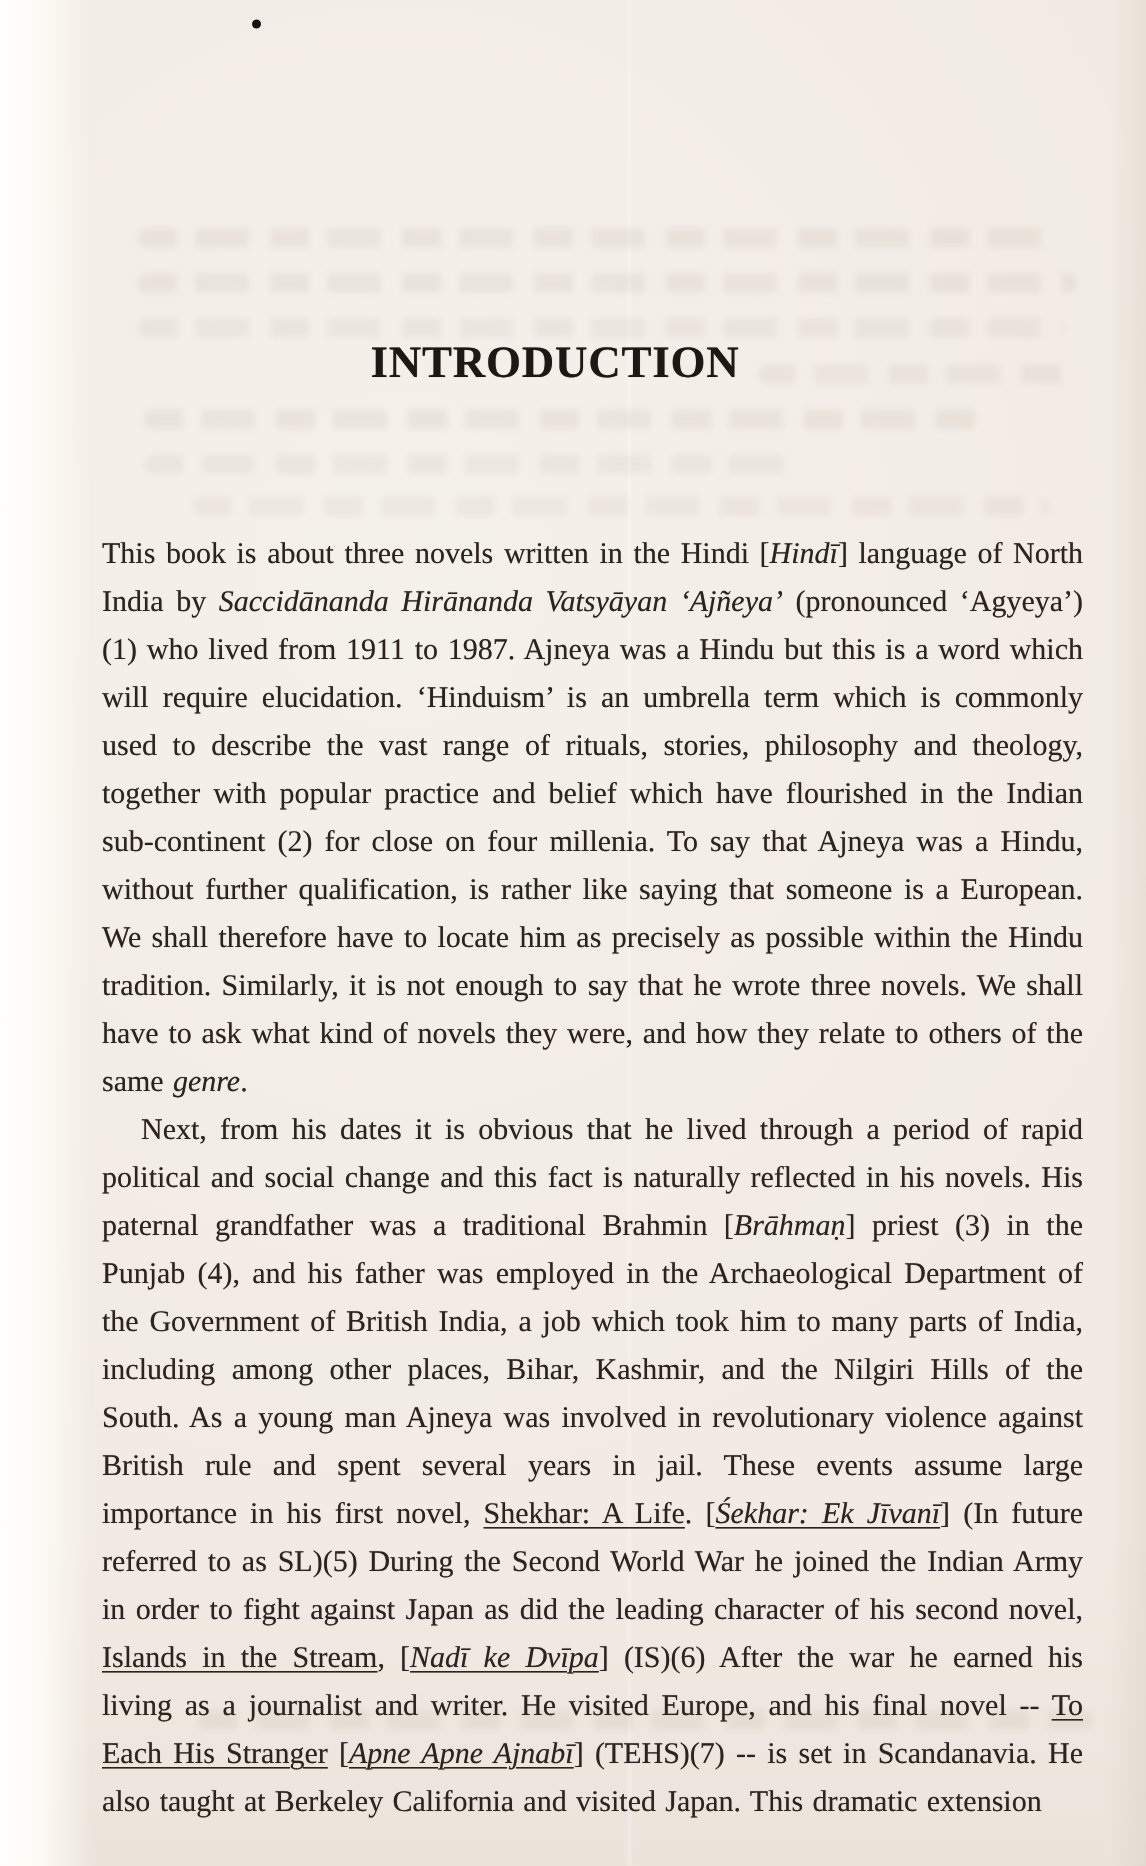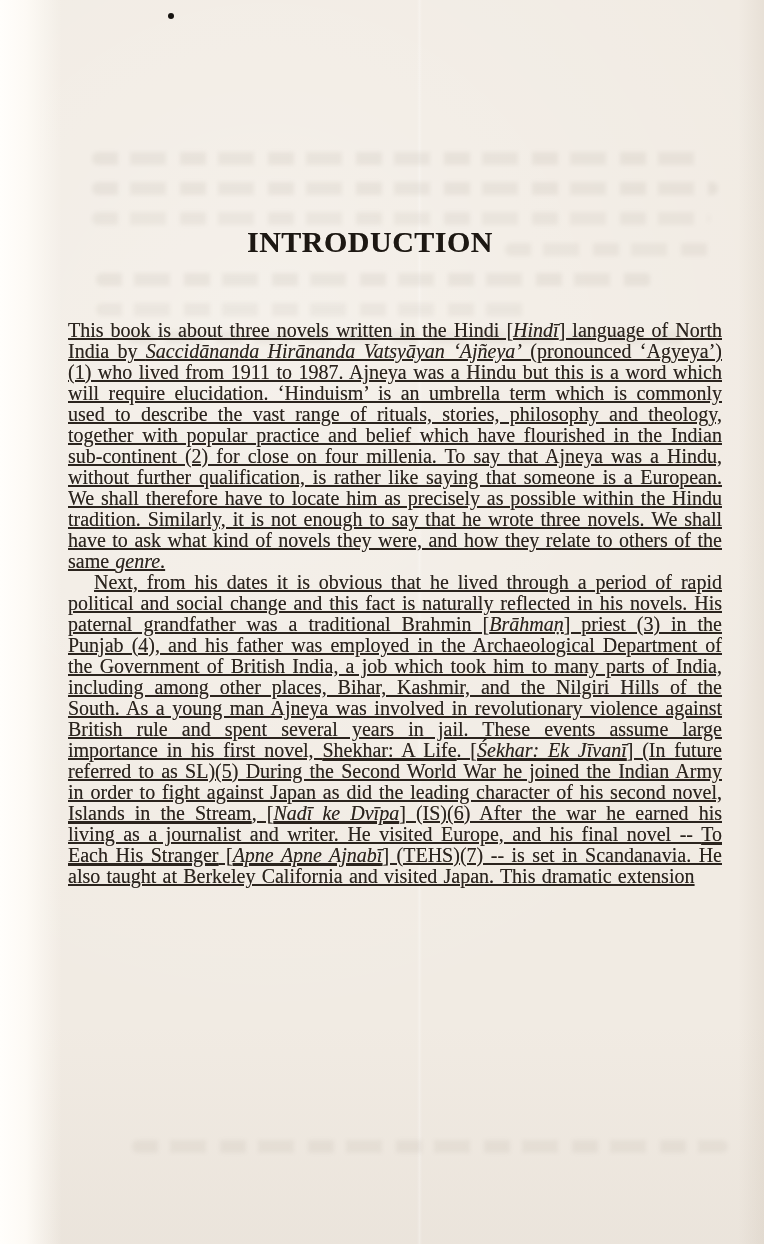--- a/index.html
+++ b/index.html
@@ -63,27 +63,26 @@
   .title{
     position:absolute;top:226px;left:68px;width:654px;
     transform:translateX(-25px);
     text-align:center;
     font-size:30px;line-height:32px;font-weight:700;
     letter-spacing:.5px;
     color:var(--heading-ink);
     text-shadow:0 0 .5px rgba(29,24,19,.55);
   }
   .body{
-    position:absolute;top:320px;left:68px;width:654px;
-    font-size:20px;line-height:21px;
+    position:absolute;top:353px;left:68px;width:654px;
+    font-size:20px;line-height:32px;
     color:var(--ink);
     text-align:justify;
     text-shadow:0 0 .45px rgba(43,36,30,.5);
     word-spacing:.06em;
-    text-decoration:underline;
   }
   .para.indent{text-indent:26px;}
   .it{font-style:italic;}
   .ul{text-decoration:underline;text-decoration-thickness:1.4px;text-underline-offset:3px;}
 </style>
 </head>
 <body>
 
 <div class="scan">
   <div class="edge-left"></div>

